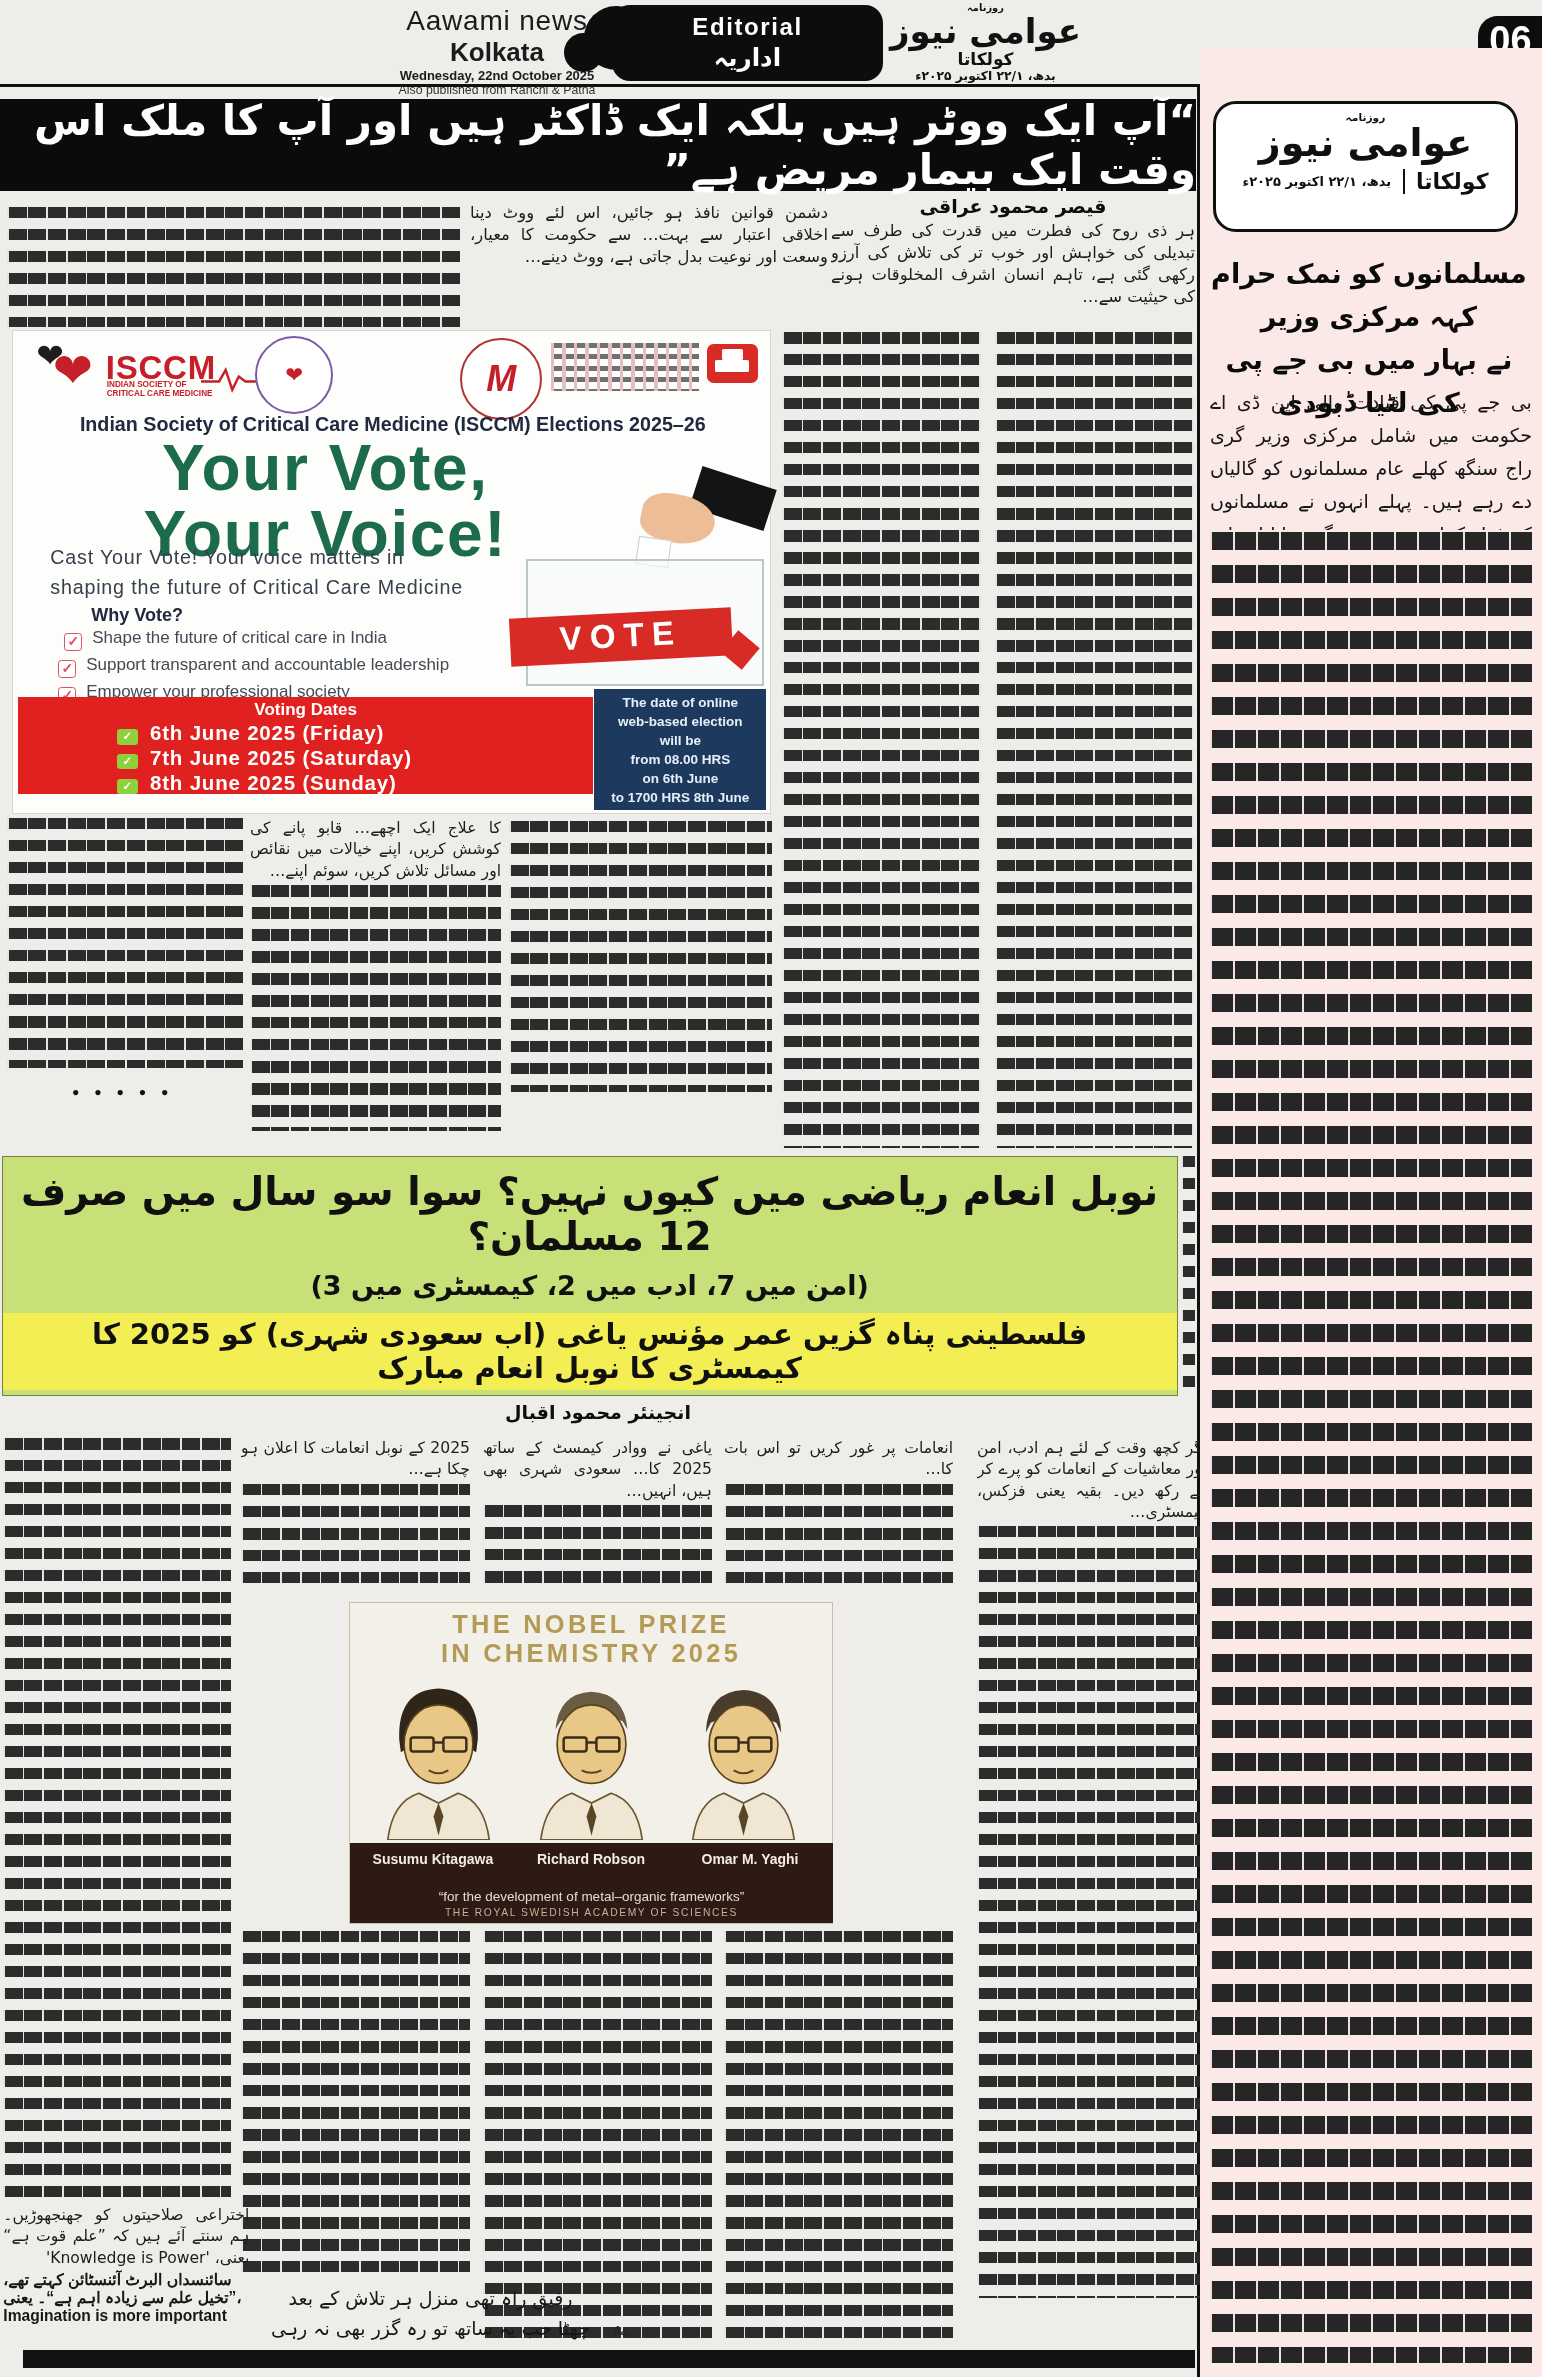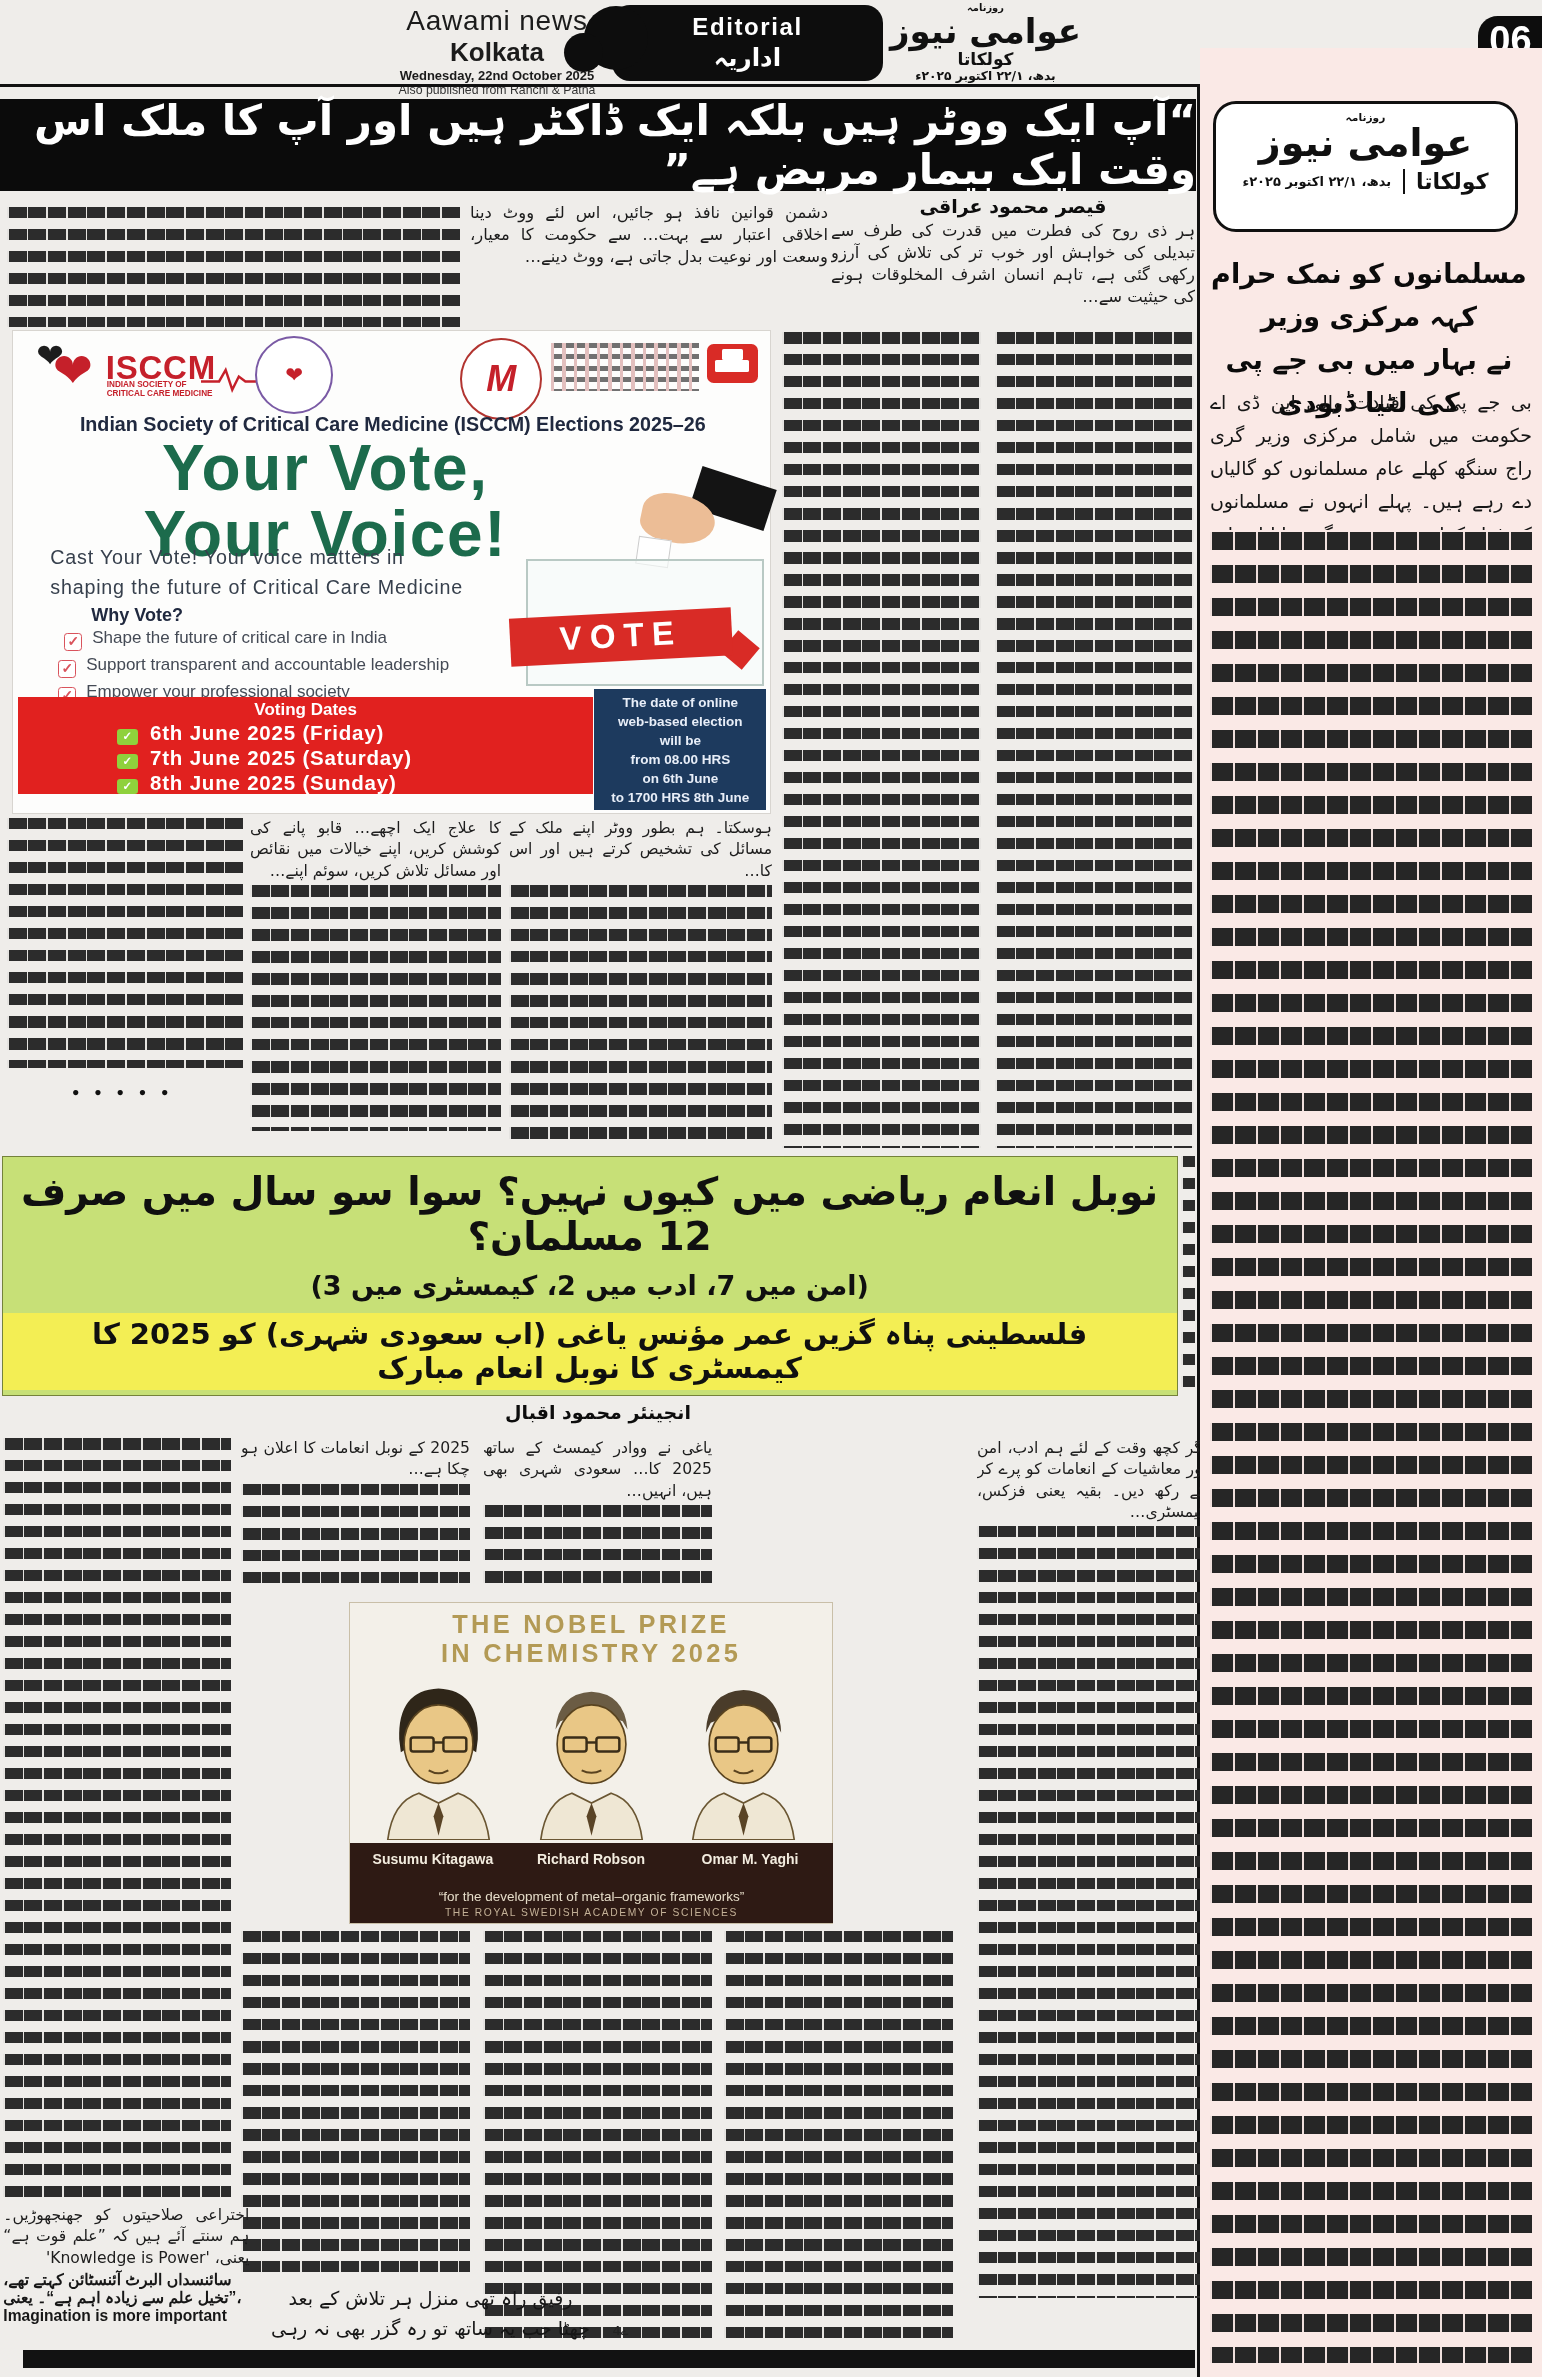--- a/index.html
+++ b/index.html
@@ -152,21 +152,20 @@
   </div>
   <div class="abs hide-ov" style="left:470px; top:202px; width:358px; height:125px;">
     <div class="snip rtl just">دشمن قوانین نافذ ہو جائیں، اس لئے ووٹ دینا اخلاقی اعتبار سے بہت… سے حکومت کا معیار، وسعت اور نوعیت بدل جاتی ہے، ووٹ دینے…</div>
   </div>
   <div class="abs fl" style="left:6.6px; top:207px; width:453px; height:120px;"></div>
 
   <div class="abs fl" style="left:995px; top:332px; width:199px; height:816px;"></div>
   <div class="abs fl" style="left:782px; top:332px; width:199px; height:816px;"></div>
 
   <div class="abs hide-ov" style="left:509px; top:818px; width:263px; height:330px;">
-    <div class="snip-sm rtl just">ہوسکتا۔ ہم بطور ووٹر اپنے ملک کے مسائل کی تشخیص کرتے ہیں اور اس کا…</div>
     <div class="fl" style="height:271px; margin-top:3.3px;"></div>
   </div>
   <div class="abs hide-ov" style="left:250px; top:818px; width:251px; height:330px;">
     <div class="snip-sm rtl just">کا علاج ایک اچھے… قابو پانے کی کوشش کریں، اپنے خیالات میں نقائص اور مسائل تلاش کریں، سوئم اپنے…</div>
     <div class="fl" style="height:246px; margin-top:3.3px;"></div>
   </div>
   <div class="abs fl" style="left:6.6px; top:818px; width:236px; height:250px;"></div>
   <div class="abs dots5">● ● ● ● ●</div>
 
   <div class="abs ad">
@@ -242,20 +241,24 @@
     <div class="gb2">(امن میں 7،  ادب میں 2،  کیمسٹری میں 3)</div>
     <div><span class="gb3">فلسطینی پناہ گزیں عمر مؤنس یاغی (اب سعودی شہری) کو 2025 کا کیمسٹری کا نوبل انعام مبارک</span></div>
   </div>
   <div class="abs fl" style="left:1181px; top:1156px; width:14px; height:240px;"></div>
 
   <div class="abs byline2 rtl">انجینئر محمود اقبال</div>
 
   <div class="abs hide-ov" style="left:965px; top:1438px; width:229px; height:901px;margin-left:12px;">
     <div class="snip-sm rtl just">اگر کچھ وقت کے لئے ہم ادب، امن اور معاشیات کے انعامات کو پرے کر کے رکھ دیں۔ بقیہ یعنی فزکس، کیمسٹری…</div>
     <div class="fl" style="height:772px; margin-top:3.3px;"></div>
+  </div>
+  <div class="abs hide-ov" style="left:724px; top:1438px; width:229px; height:161px;">
+    <div class="snip-sm rtl just">انعامات پر غور کریں تو اس بات کا…</div>
+    <div class="fl" style="height:107px; margin-top:3.3px;"></div>
   </div>
   <div class="abs hide-ov" style="left:483px; top:1438px; width:229px; height:161px;">
     <div class="snip-sm rtl just">یاغی نے ووادر کیمسٹ کے ساتھ 2025 کا… سعودی شہری بھی ہیں، انہیں…</div>
     <div class="fl" style="height:82px; margin-top:3.3px;"></div>
   </div>
   <div class="abs hide-ov" style="left:241px; top:1438px; width:229px; height:161px;">
     <div class="snip-sm rtl just">2025 کے نوبل انعامات کا اعلان ہو چکا ہے…</div>
     <div class="fl" style="height:107px; margin-top:3.3px;"></div>
   </div>
   <div class="abs fl" style="left:3.3px; top:1438px; width:228px; height:760px;"></div>

